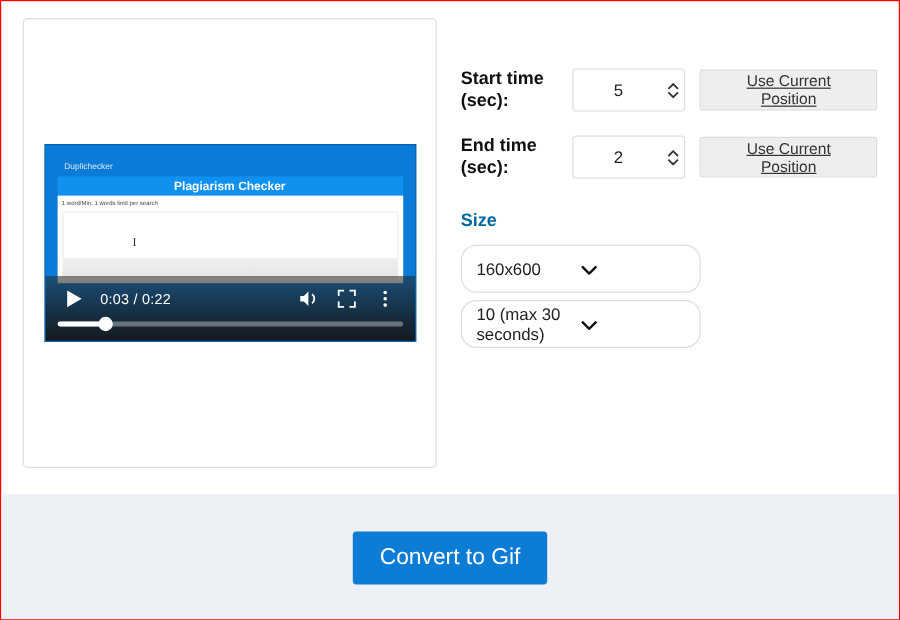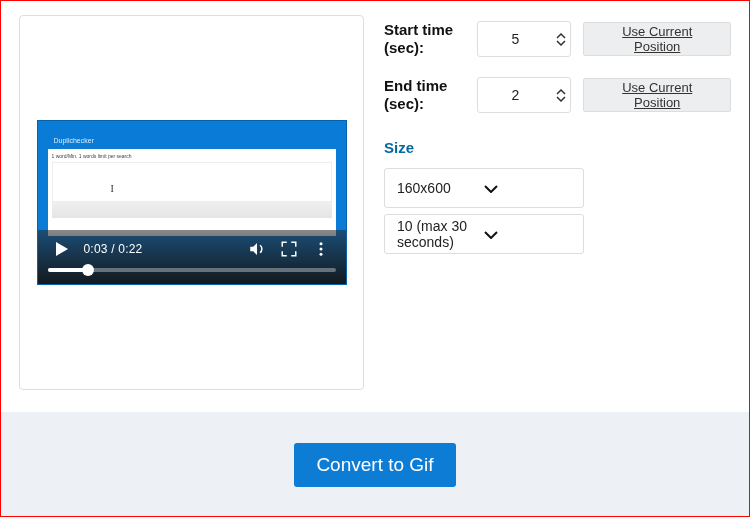--- a/index.html
+++ b/index.html
@@ -52,40 +52,40 @@
   .progress {
     height: 4px; margin: 0 10px 10px 10px; background: rgba(255,255,255,0.35);
     position: relative; border-radius: 2px;
   }
   .progress .fill { position:absolute; left:0; top:0; bottom:0; width: 14%; background:#fff; border-radius:2px; }
   .progress .thumb {
     position:absolute; top:50%; left:14%; width:12px; height:12px; background:#fff; border-radius:50%;
     transform: translate(-50%,-50%);
   }
   .settings { flex: 1; display: flex; flex-direction: column; gap: 6px; padding-top: 6px; }
-  .row { display:flex; align-items:center; gap: 12px; }
+  .row { display:flex; align-items:center; gap: 12px; margin-top: 36px; }
   .label {
     width: 83px; font-size: 15px; font-weight: 600; color: #111; line-height: 1.2;
   }
   .num-box {
     width: 96px; height: 36px; border: 1px solid #ddd; border-radius: 3px;
     display:flex; align-items:center; background:#fff;
   }
   .num-val { flex:1; text-align:center; font-size: 14px; color:#222; }
   .num-arrows { width: 18px; display:flex; flex-direction:column; align-items:center; gap:1px; }
   .num-arrows svg { width:10px; height:6px; display:block; }
   .btn-secondary {
     margin-left: auto; height: 34px; padding: 0 14px; font-size: 13px;
     background: #eceeef; border: 1px solid #ddd; color:#333; border-radius: 2px;
     display:flex; align-items:center; cursor:pointer;text-decoration:underline;
   }
   .row + .row { margin-top: 14px; }
   .section-label { font-size: 15px; font-weight: 600; color:#0369a1; margin-top: 20px; margin-bottom: 6px; }
   .select {
-    width: 200px; height: 40px; border: 1px solid #ddd; border-radius: 3px;
+    width: 200px; height: 40px; border: 1px solid #ddd; border-radius: 13px;
     display:flex; align-items:center; padding: 0 12px; background:#fff; cursor:pointer;
   }
   .select span { flex:1; font-size: 14px; color:#222; }
   .bottom-bar {
     position:absolute; left:0; right:0; bottom:0; height: 104px;
     background: #edf1f6; border-top: 1px solid #edf1f6;
     display:flex; align-items:center; justify-content:center;
   }
   .primary-btn {
     background: #0c7cd5; color: #fff; border: none; border-radius: 3px;
@@ -98,20 +98,21 @@
 <div class="outer">
 
   <div class="content">
 
     <div class="video-panel">
       <div class="video-area">
         <div class="video-inner">
           <div class="vtop">
               <span class="vlogo">Duplichecker</span>
             </div>
+          <div class="vheader">Plagiarism Checker</div>
           <div class="vbody">
             <div class="vtiny">1 word/Min. 1 words limit per search</div>
             <div class="vtextarea">
               <span class="vcursor">I</span>
             </div>
             <div class="vshadow"></div>
           </div>
         </div>
         <div class="video-controls">
           <div class="vcrow">

